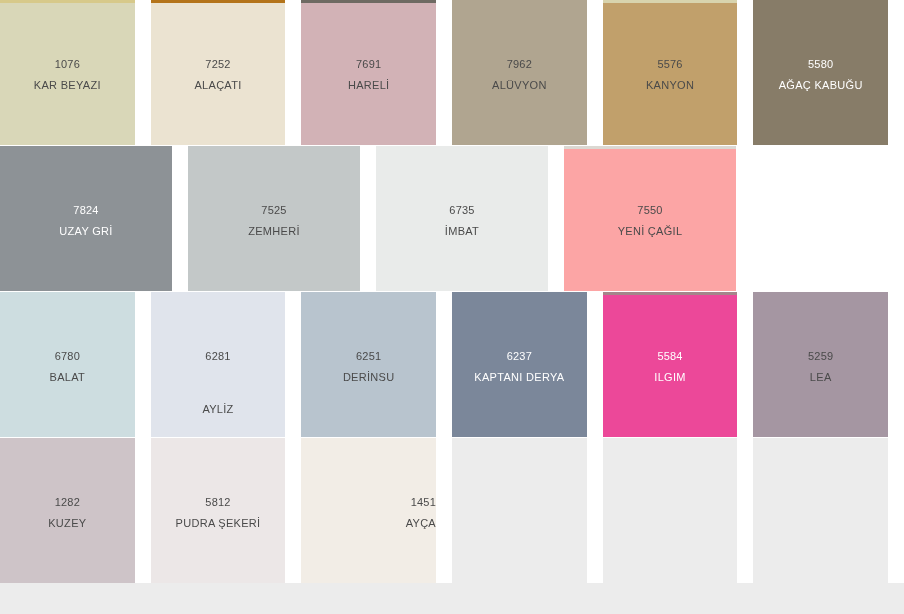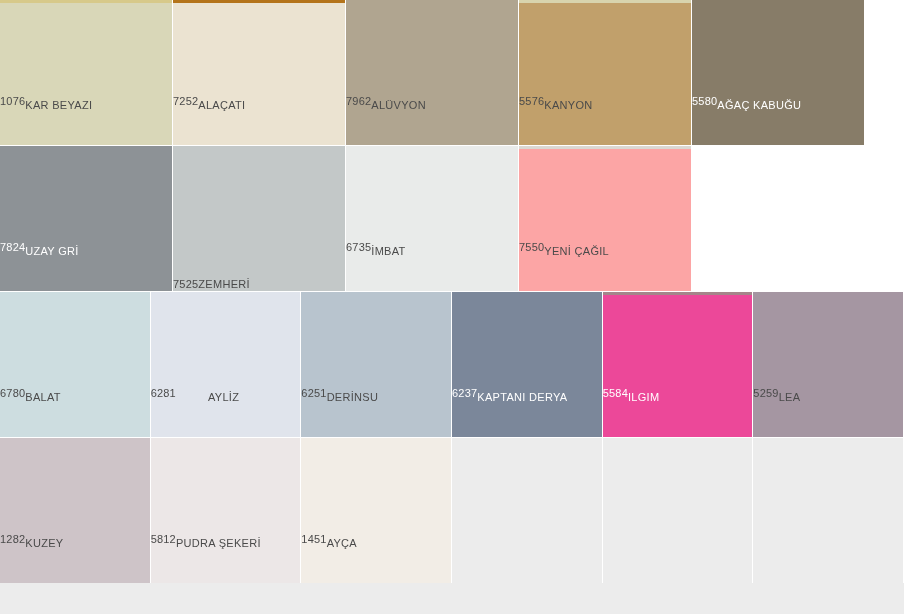--- a/index.html
+++ b/index.html
@@ -25,24 +25,24 @@
     display: flex;
     width: 904px;
     height: 145px;
     margin-bottom: 1px;
   }
 
   .swatch {
     position: relative;
     width: 172px;
     height: 145px;
-    margin-right: 1px;
+    margin-right: 16px;
     box-sizing: border-box;
     display: flex;
-    flex-direction: row;
+    flex-direction: column;
     align-items: center;
     justify-content: flex-start;
     padding-top: 57px;
     overflow: hidden;
   }
 
   .swatch.empty {
     background: #ececec;
   }
 
@@ -90,20 +90,25 @@
       <div class="swatch text-dark" style="background: rgb(217, 215, 184);">
         <div class="top-rule" style="background: rgb(215, 201, 138);"></div>
         <div class="swatch-code">1076</div>
         <div class="swatch-name">KAR BEYAZI</div>
       </div>
       <div class="swatch text-dark" style="background: rgb(235, 227, 209);">
         <div class="top-rule" style="background: rgb(180, 116, 26);"></div>
         <div class="swatch-code">7252</div>
         <div class="swatch-name">ALAÇATI</div>
       </div>
+      <div class="swatch text-dark" style="background: rgb(210, 178, 182);">
+        <div class="top-rule" style="background: rgb(110, 106, 98);"></div>
+        <div class="swatch-code">7691</div>
+        <div class="swatch-name">HARELİ</div>
+      </div>
       <div class="swatch text-dark" style="background: rgb(176, 165, 144);">
         <div class="top-rule" style="background: rgb(176, 165, 144);"></div>
         <div class="swatch-code">7962</div>
         <div class="swatch-name">ALÜVYON</div>
       </div>
       <div class="swatch text-dark" style="background: rgb(193, 160, 107);">
         <div class="top-rule" style="background: rgb(216, 212, 174);"></div>
         <div class="swatch-code">5576</div>
         <div class="swatch-name">KANYON</div>
       </div>
@@ -112,21 +117,21 @@
         <div class="swatch-code">5580</div>
         <div class="swatch-name">AĞAÇ KABUĞU</div>
       </div>
     </div>
     <div class="palette-row">
       <div class="swatch text-light" style="background: rgb(141, 146, 150);">
         <div class="top-rule" style="background: rgb(141, 146, 150);"></div>
         <div class="swatch-code">7824</div>
         <div class="swatch-name">UZAY GRİ</div>
       </div>
-      <div class="swatch text-dark" style="background: rgb(195, 200, 200); align-items: flex-end;">
+      <div class="swatch text-dark" style="background: rgb(195, 200, 200);">
         <div class="top-rule" style="background: rgb(195, 200, 200);"></div>
         <div class="swatch-code">7525</div>
         <div class="swatch-name">ZEMHERİ</div>
       </div>
       <div class="swatch text-dark" style="background: rgb(233, 235, 234);">
         <div class="top-rule" style="background: rgb(233, 235, 234);"></div>
         <div class="swatch-code">6735</div>
         <div class="swatch-name">İMBAT</div>
       </div>
       <div class="swatch text-dark" style="background: #fca5a5;">
@@ -171,21 +176,21 @@
       <div class="swatch text-dark" style="background: rgb(206, 196, 200);">
         <div class="top-rule" style="background: rgb(206, 196, 200);"></div>
         <div class="swatch-code">1282</div>
         <div class="swatch-name">KUZEY</div>
       </div>
       <div class="swatch text-dark" style="background: rgb(236, 231, 231);">
         <div class="top-rule" style="background: rgb(236, 231, 231);"></div>
         <div class="swatch-code">5812</div>
         <div class="swatch-name">PUDRA ŞEKERİ</div>
       </div>
-      <div class="swatch text-dark" style="background: rgb(242, 237, 230);">
+      <div class="swatch text-dark" style="background: rgb(242, 237, 230); align-items: flex-end;">
         <div class="top-rule" style="background: rgb(242, 237, 230);"></div>
         <div class="swatch-code">1451</div>
         <div class="swatch-name">AYÇA</div>
       </div>
       <div class="swatch empty"></div>
       <div class="swatch empty"></div>
       <div class="swatch empty"></div>
     </div>
   </div>
 <div id="footer-area"></div>

